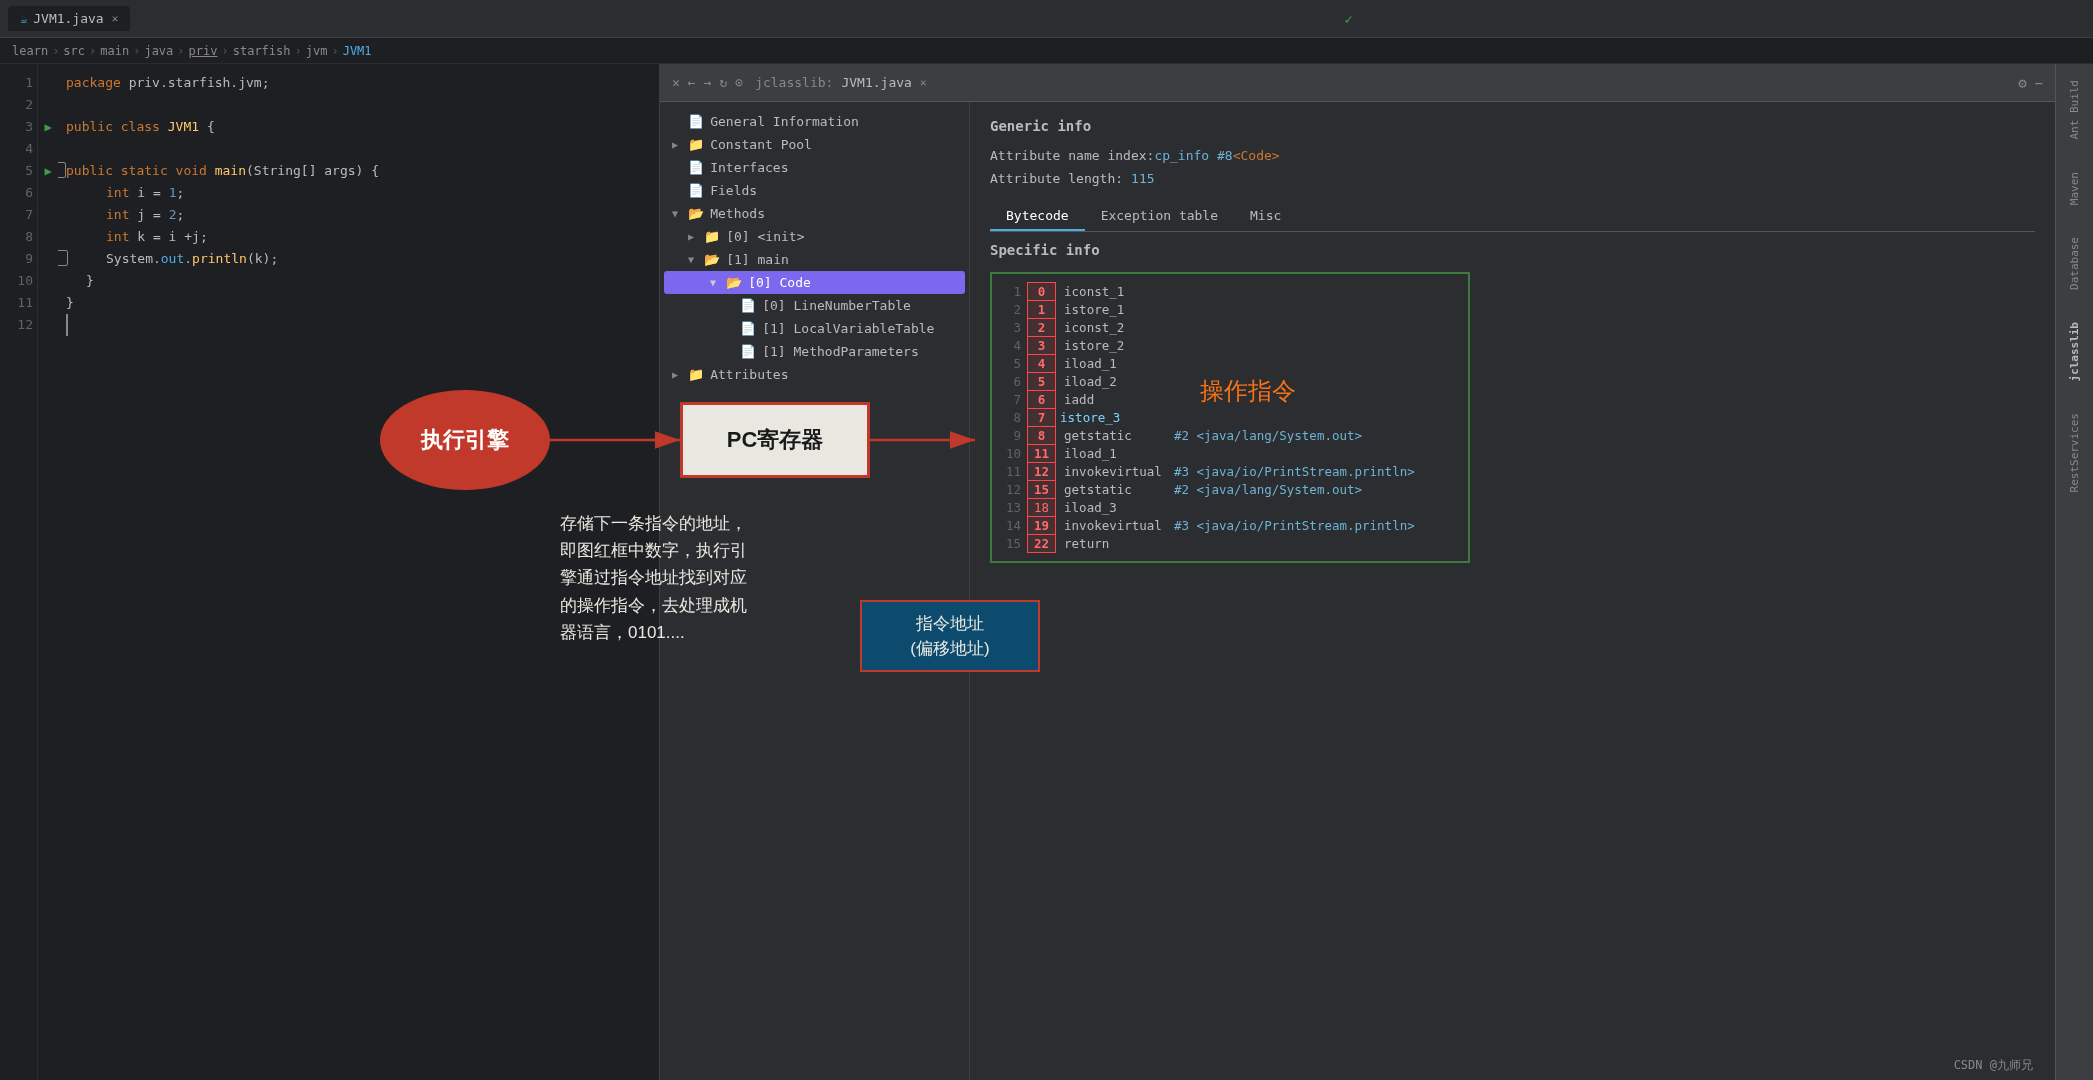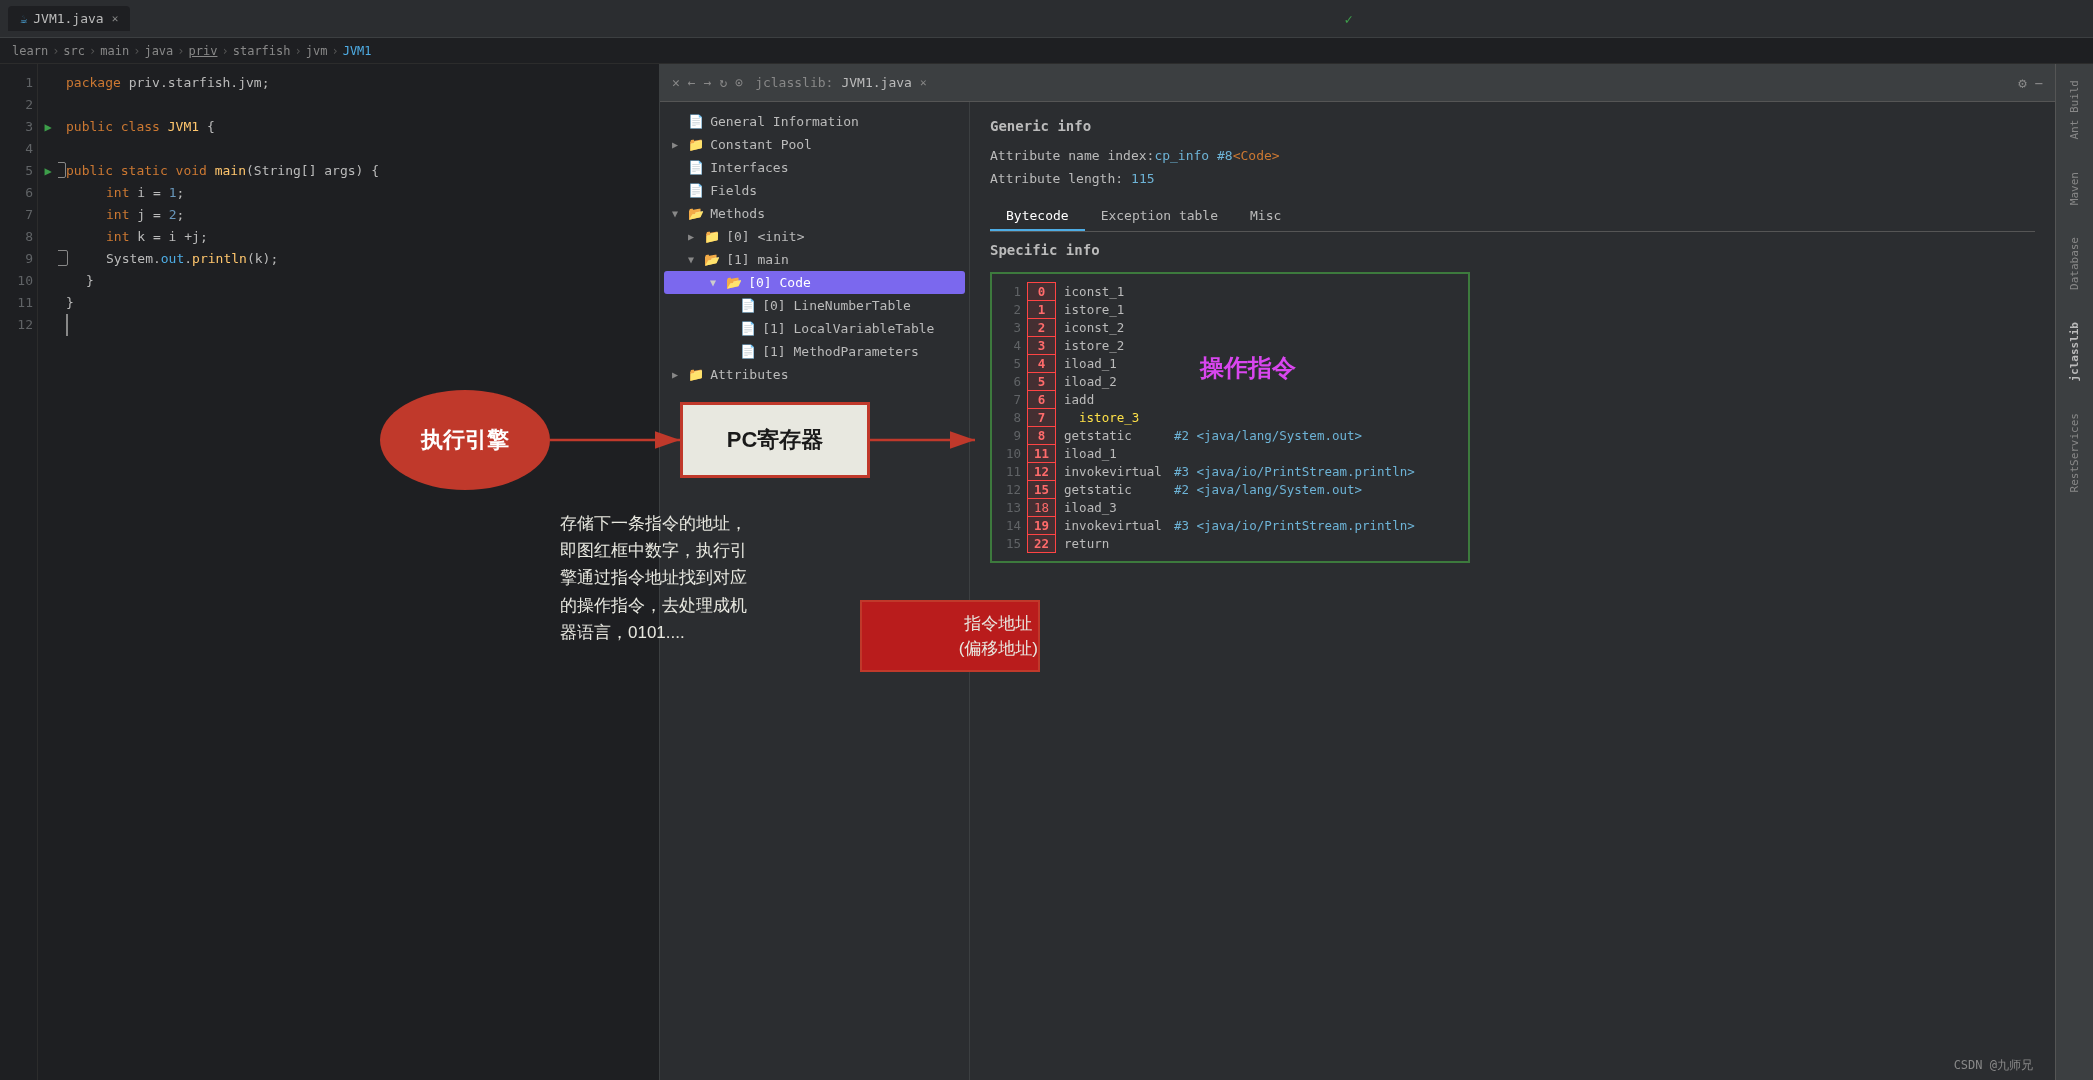--- a/index.html
+++ b/index.html
@@ -258,21 +258,21 @@
                 </tr>
                 <tr>
                   <td style="color:#606366; text-align:right; padding:1px 6px;">7</td>
                   <td style="color:#ff6b6b; font-weight:bold; padding:1px 4px; border:1px solid #ff4444; background:rgba(255,68,68,0.12); text-align:center;">6</td>
                   <td style="color:#bbb; padding:1px 8px;">iadd</td>
                   <td></td>
                 </tr>
                 <tr>
                   <td style="color:#606366; text-align:right; padding:1px 6px;">8</td>
                   <td style="color:#ff6b6b; font-weight:bold; padding:1px 4px; border:1px solid #ff4444; background:rgba(255,68,68,0.12); text-align:center;">7</td>
-                  <td style="color:#fde047; padding:1px 23px;">istore_3</td>
+                  <td style="color:#7dd3fc; padding:1px 4px;">istore_3</td>
                   <td></td>
                 </tr>
                 <tr>
                   <td style="color:#606366; text-align:right; padding:1px 6px;">9</td>
                   <td style="color:#ff6b6b; font-weight:bold; padding:1px 4px; border:1px solid #ff4444; background:rgba(255,68,68,0.12); text-align:center;">8</td>
                   <td style="color:#bbb; padding:1px 8px;">getstatic</td>
                   <td style="color:#6db3d6; padding:1px 4px;">#2 &lt;java/lang/System.out&gt;</td>
                 </tr>
                 <tr>
                   <td style="color:#606366; text-align:right; padding:1px 6px;">10</td>
@@ -351,21 +351,21 @@
   <div style="position:absolute; left:680px; top:402px; width:190px; height:76px; background:#e8e8e0; border:3px solid #c0392b; display:flex; align-items:center; justify-content:center;">
     <span style="color:#1a1a1a; font-size:22px; font-weight:bold; font-family:'SimHei','Microsoft YaHei',sans-serif;">PC寄存器</span>
   </div>
 
   <div style="position:absolute; left:560px; top:510px; color:#e8e8e0; font-size:17px; font-family:'SimHei','Microsoft YaHei',sans-serif; line-height:1.6; white-space:pre-line;">存储下一条指令的地址，
 即图红框中数字，执行引
 擎通过指令地址找到对应
 的操作指令，去处理成机
 器语言，0101....</div>
 
-  <div style="position:absolute; left:1200px; top:352px; color:#d946ef; font-size:24px; font-weight:bold; font-family:'SimHei','Microsoft YaHei',sans-serif;">操作指令</div>
-
-  <div style="position:absolute; left:860px; top:600px; width:180px; height:72px; background:#b91c1c; border:2px solid #c0392b; display:flex; align-items:center; justify-content:flex-end; text-align:center;">
+  <div style="position:absolute; left:1200px; top:375px; color:#f97316; font-size:24px; font-weight:normal; font-family:'SimHei','Microsoft YaHei',sans-serif;">操作指令</div>
+
+  <div style="position:absolute; left:860px; top:600px; width:180px; height:72px; background:#0c4a6e; border:2px solid #c0392b; display:flex; align-items:center; justify-content:center; text-align:center;">
     <span style="color:#e8e8e0; font-size:17px; font-family:'SimHei','Microsoft YaHei',sans-serif; line-height:1.5;">指令地址<br>(偏移地址)</span>
   </div>
 
   <div style="position:absolute; bottom:6px; right:60px; color:#888; font-size:12px;">CSDN @九师兄</div>
 
 </div>
 
 </body></html>

